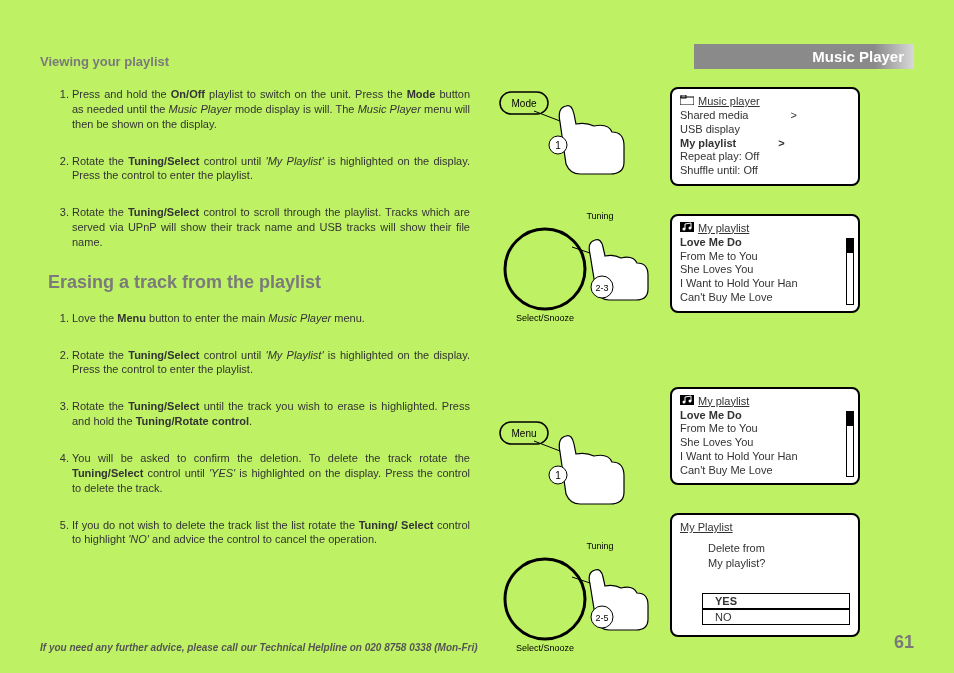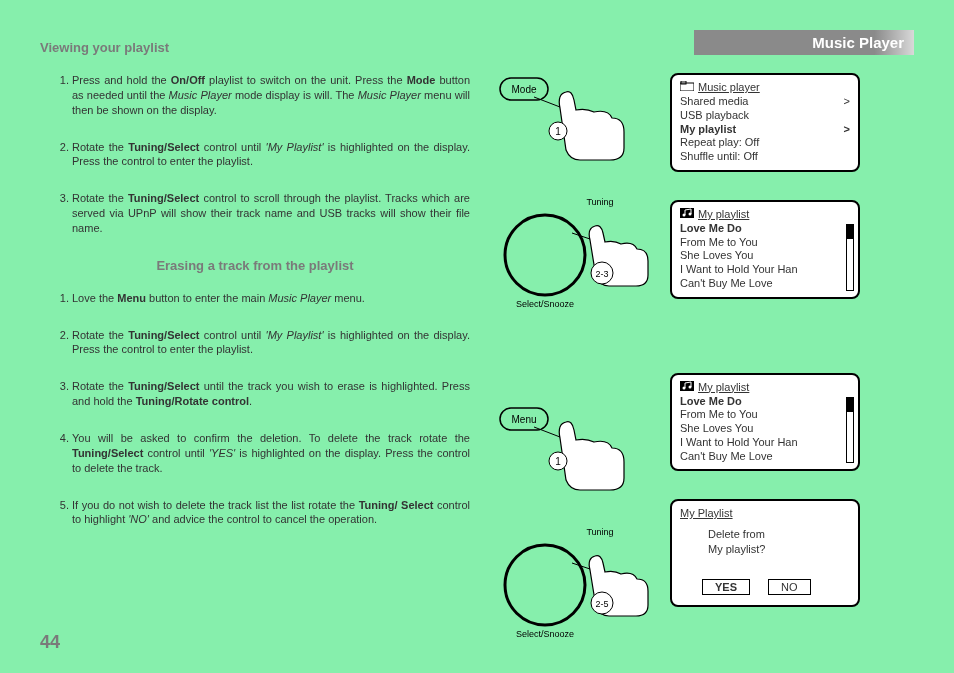--- a/index.html
+++ b/index.html
@@ -1,49 +1,49 @@
 <!DOCTYPE html>
 <html><head>
 <meta charset="utf-8">
 <style>
   * { box-sizing: border-box; margin: 0; padding: 0; }
   body { width: 954px; height: 673px; background: #f0f0f0; font-family: Arial, Helvetica, sans-serif; font-size: 11px; color: #333; }
-  .page { width: 954px; height: 673px; background: #86efac; padding: 30px 40px 20px 40px; position: relative; }
+  .page { width: 954px; height: 673px; background: #bef264; padding: 44px 40px 20px 40px; position: relative; }
   .header { margin-bottom: 18px; }
   .header-row { display: flex; justify-content: space-between; align-items: flex-end; }
   .section-title { font-weight: bold; color: #7a7a7a; font-size: 13px; }
   .music-bar { background: linear-gradient(to right, #8a8a8a 0%, #8a8a8a 82%, #d9d9d9 100%); color: #fff; font-weight: bold; font-size: 15px; padding: 4px 10px; width: 220px; text-align: right; }
   .cols { display: flex; gap: 10px; }
   .colL { width: 430px; }
   .colM { width: 180px; display: flex; flex-direction: column; align-items: center; gap: 30px; padding-top: 0px; }
   .colR { width: 220px; display: flex; flex-direction: column; gap: 28px; padding-top: 0px; }
   ol { list-style: decimal; padding-left: 32px; }
   ol li { margin-bottom: 22px; line-height: 1.35; text-align: justify; }
   .bi { font-weight: bold; }
   .i { font-style: italic; }
-  .sub-title { font-weight: bold; color: #7a7a7a; font-size: 13px; margin: 10px 0 18px 0; text-align: center; }
+  .sub-title { font-weight: bold; color: #7a7a7a; font-size: 18px; margin: 10px 0 18px 8px; }
   .footer { position: absolute; bottom: 20px; left: 40px; right: 40px; display: flex; justify-content: space-between; align-items: flex-end; }
   .footer .advice { font-style: italic; font-weight: bold; font-size: 10px; color: #555; }
   .footer .pnum { font-weight: bold; font-size: 18px; color: #7a7a7a; }
   
   .illus { width: 160px; }
   
   .screen { border: 2px solid #000; border-radius: 8px; padding: 6px 8px; font-family: "Lucida Sans", Verdana, sans-serif; font-size: 11px; width: 190px; background: #fff; }
   .screen .titlebar { font-weight: normal; display: flex; align-items: center; gap: 4px; margin-bottom: 2px; }
   .screen .titlebar .ticon { display:inline-block; }
   .screen .titlebar .u { text-decoration: underline; flex:1; }
-  .row { display: flex; justify-content: space-between; line-height: 1.25; }
+  .row { display: flex; justify-content: flex-start; line-height: 1.25; gap: 42px; }
   .bold { font-weight: bold; }
   .scrollind { position: absolute; right: 4px; top: 22px; bottom: 6px; width: 8px; }
   .screen-rel { position: relative; }
   .scrollind .track { position:absolute; inset:0; border:1px solid #000; }
   .scrollind .thumb { position:absolute; left:1px; right:1px; top:1px; height:14px; background:#000; }
   .confirm-screen { text-align: left; }
   .confirm-screen .q { margin: 8px 0 23px 28px; line-height:1.3; }
-  .confirm-screen .btns { display:flex; gap:18px; margin-left:22px; margin-bottom:4px;}
+  .confirm-screen .btns { display:flex; margin-left:22px; margin-bottom:4px;flex-direction:column;}
   .confirm-screen .btn { border:1.5px solid #000; padding:1px 12px; font-size:11px; }
   .confirm-screen .btn.sel { font-weight:bold; }
   .confirm-title { text-decoration: underline; margin-bottom:2px; display:block; }
 </style>
 </head>
 <body>
 
 <div class="page">
 
   <div class="header">
@@ -154,21 +154,21 @@
                 <rect x="1" y="0" width="5" height="3" fill="none" stroke="#000"></rect>
               </svg>
           </span>
           <span class="u">Music player</span>
         </div>
         <div class="row">
             <span>Shared media</span>
             <span>&gt;</span>
           </div>
         <div class="row">
-            <span>USB playback</span>
+            <span>USB display</span>
             <span></span>
           </div>
         <div class="row bold">
             <span>My playlist</span>
             <span>&gt;</span>
           </div>
         <div class="row">
             <span>Repeat play: Off</span>
             <span></span>
           </div>
@@ -255,16 +255,17 @@
         <div class="btns">
           <span class="btn sel">YES</span>
           <span class="btn">NO</span>
         </div>
       </div>
 
     </div>
   </div>
 
   <div class="footer">
-    <div class="pnum">44</div>
+    <div class="advice">If you need any further advice, please call our Technical Helpline on 020 8758 0338 (Mon-Fri)</div>
+    <div class="pnum">61</div>
   </div>
 
 </div>
 
 </body></html>

